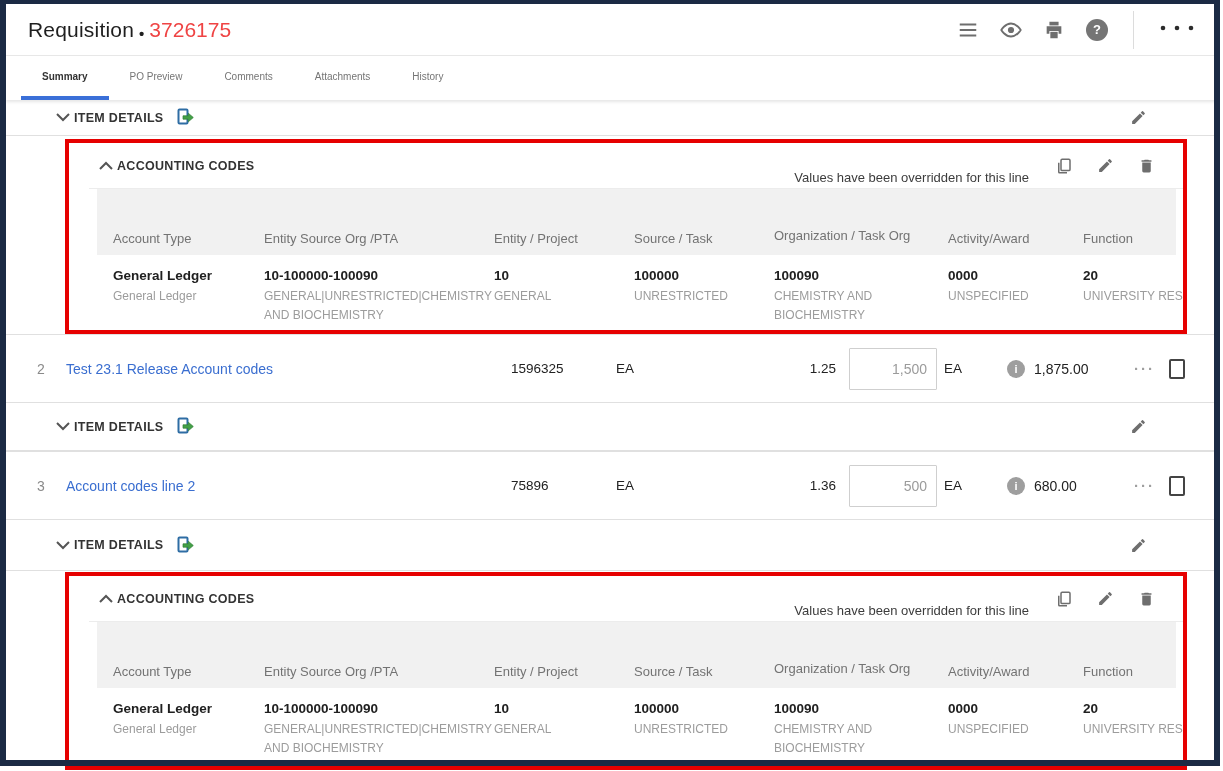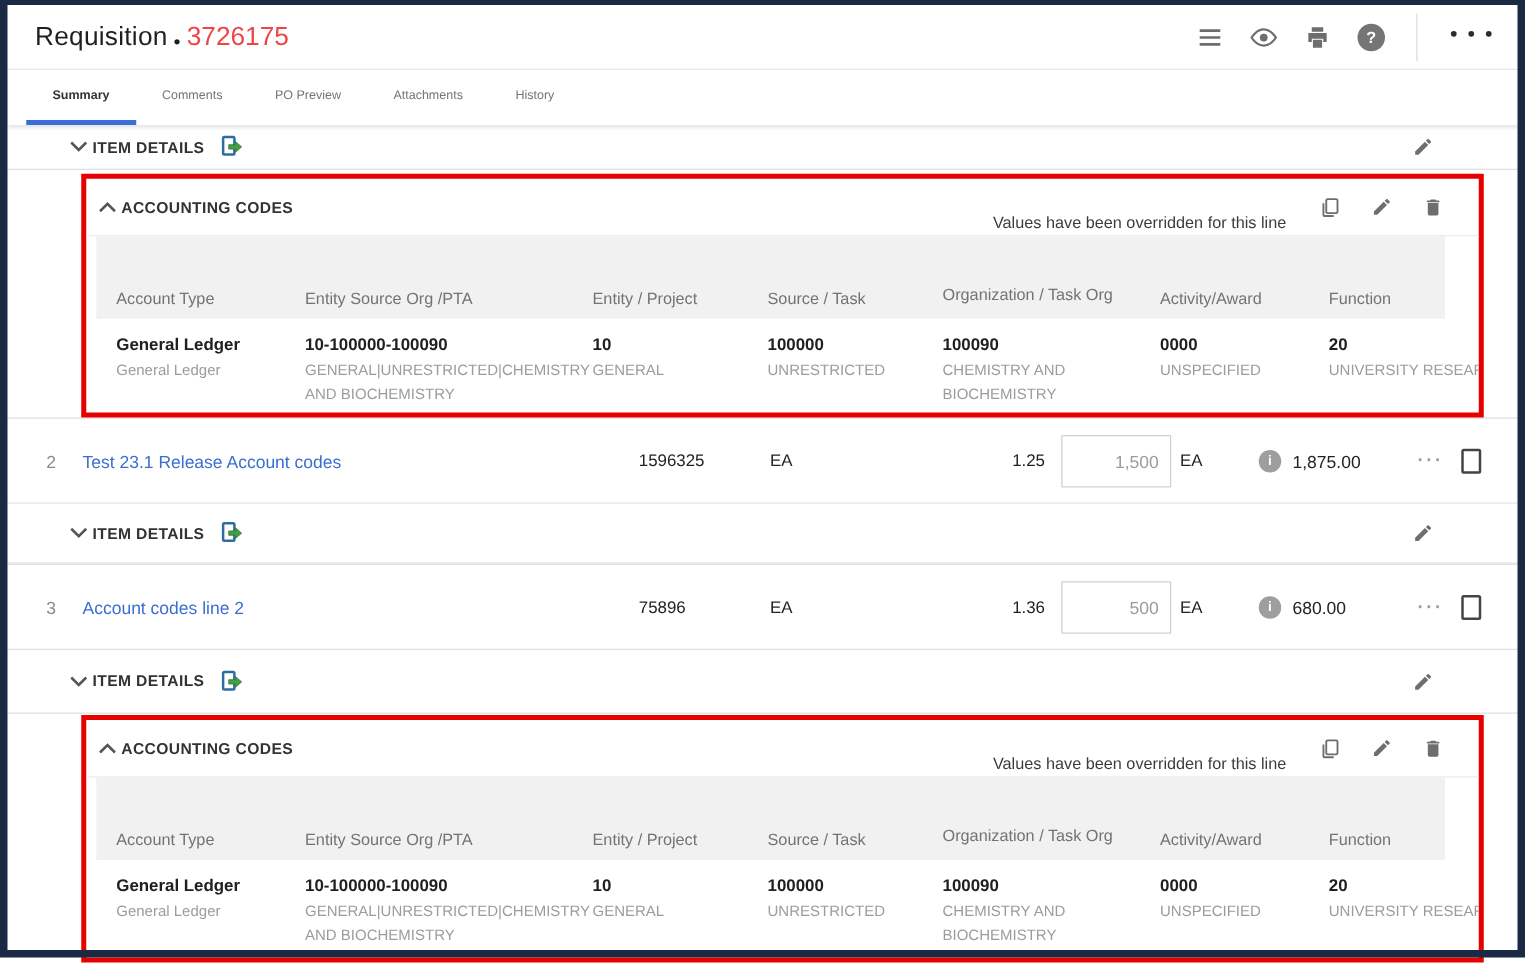--- a/index.html
+++ b/index.html
@@ -42,21 +42,21 @@
                       padding:0 70px 0 48px; background:#fff; }
   .idr-1 { height:36px; } .idr-2 { height:48px; } .idr-3 { height:51px; }
   .chev { width:18px; height:18px; display:flex; align-items:center; justify-content:center; cursor:pointer; }
   .section-label { font-size:12.5px; font-weight:bold; color:#333; letter-spacing:.3px; margin-left:2px; }
   .export-ic { margin-left:13px; cursor:pointer; display:flex; }
   .row-spacer { flex:1; }
   .pencil-btn, .trash-btn, .copy-btn { cursor:pointer; display:flex; align-items:center; }
 
   
   .acct-section { position:relative; z-index:30; margin-left:59px; width:1122px;
-                  border:4px solid #e60000; background:#fff; overflow:hidden; }
+                  border:4px solid #e60000; background:#fff; overflow:hidden;padding-left:20px; }
   .acct-s1 { margin-top:3px; height:195px; }
   .acct-s2 { margin-top:1px; height:198px; }
   .acct-header { height:46px; display:flex; align-items:center; padding:0 28px 0 8px; border-bottom:1px solid #ececec; }
   .acct-right { margin-left:auto; display:flex; align-items:center; gap:24px; }
   .override-note { font-size:13px; color:#3c3c3c; margin-right:2px;margin-top:24px; }
 
   .acct-table { margin-left:8px; width:1079px; }
   .acct-grid { display:grid; grid-template-columns:151px 230px 140px 140px 174px 135px 109px; }
   .acct-thead { background:#f1f1f1; height:66px; align-items:end; }
   .th { padding:0 8px 9px 16px; font-size:13px; color:#737373; white-space:nowrap; }
@@ -126,22 +126,22 @@
             <circle cx="6" cy="5" r="2.3"></circle>
             <circle cx="20" cy="5" r="2.3"></circle>
             <circle cx="34" cy="5" r="2.3"></circle>
           </svg>
       </span>
     </div>
   </header>
 
   <nav class="tabs">
     <div class="tab active">Summary</div>
+    <div class="tab">PO Preview</div>
     <div class="tab">Comments</div>
-    <div class="tab">PO Preview</div>
     <div class="tab">Attachments</div>
     <div class="tab">History</div>
   </nav>
 
   <main>
 
     <div class="item-details-row idr-1">
       <span class="chev">
         <svg width="14" height="9" viewBox="0 0 14 9" fill="none" stroke="#555" stroke-width="2">
             <path d="M1 1l6 6 6-6"></path>

